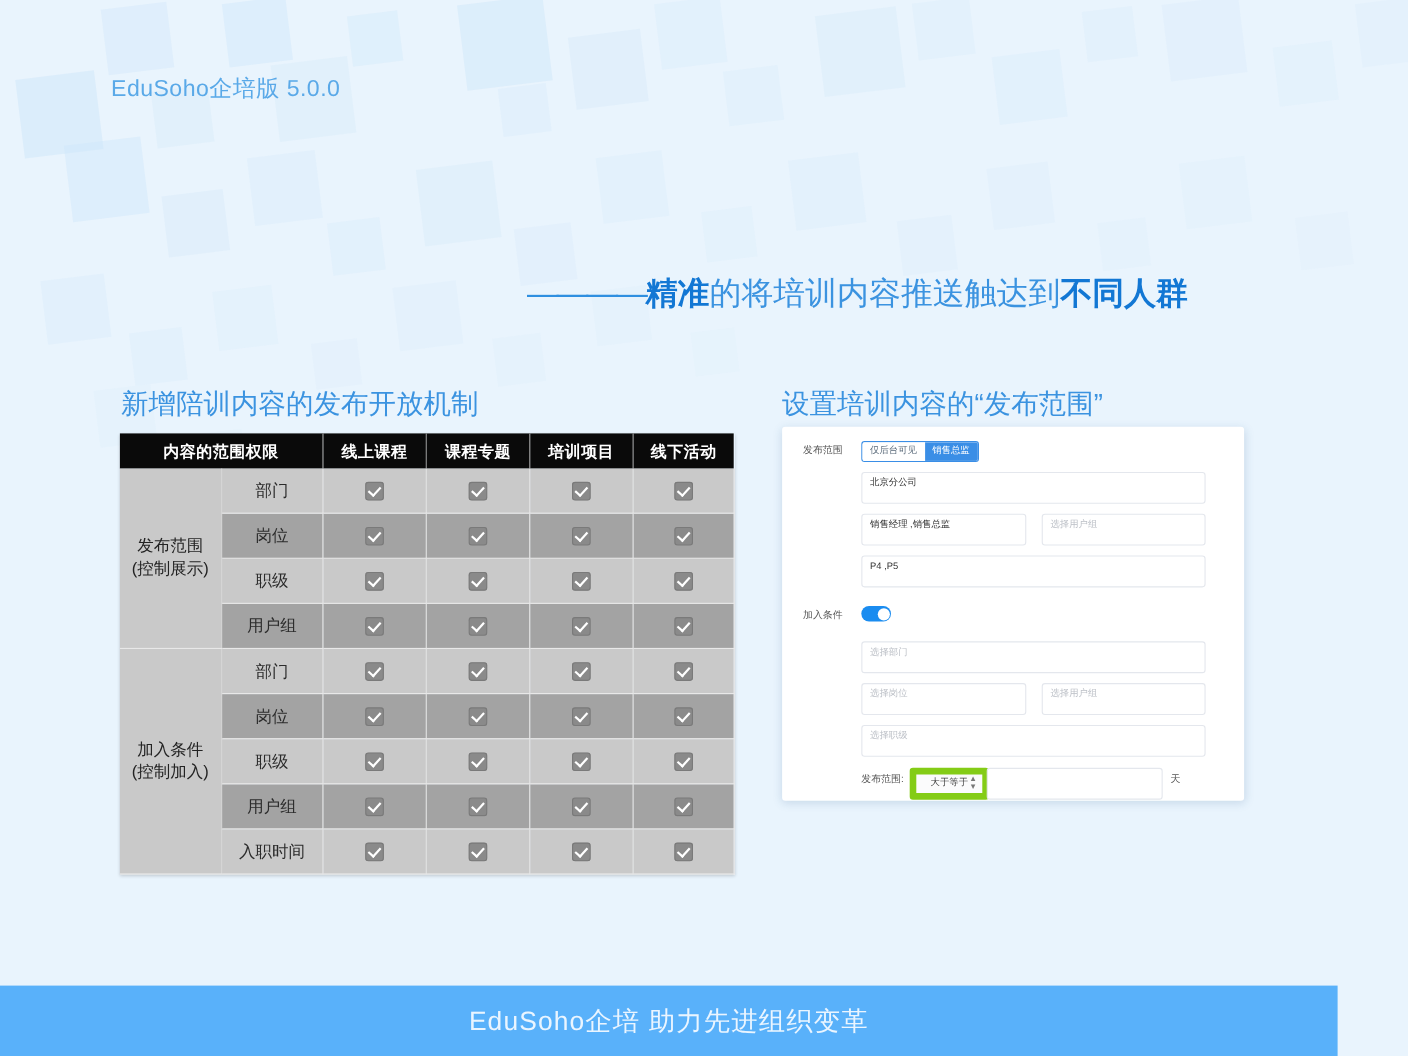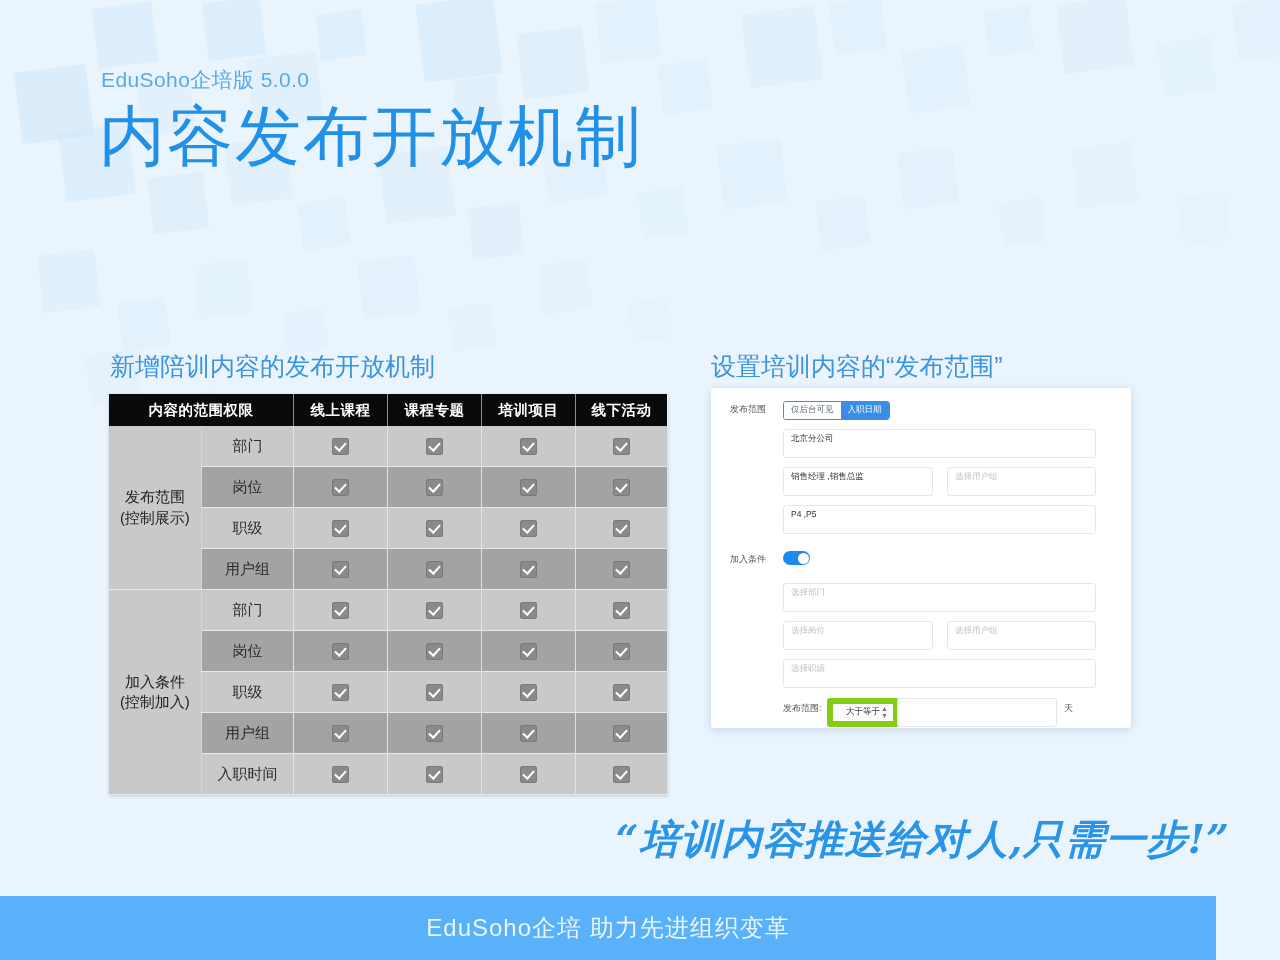--- a/index.html
+++ b/index.html
@@ -169,22 +169,24 @@
     <i style="left: 450px; top: 305px; width: 44px; height: 44px; opacity: 0.12; background: rgb(207, 231, 250);"></i>
     <i style="left: 540px; top: 262px; width: 50px; height: 50px; opacity: 0.12; background: rgb(207, 231, 250);"></i>
     <i style="left: 630px; top: 300px; width: 40px; height: 40px; opacity: 0.1; background: rgb(207, 231, 250);"></i>
     <i style="left: 88px; top: 352px; width: 52px; height: 52px; opacity: 0.14; background: rgb(207, 231, 250);"></i>
     <i style="left: 182px; top: 392px; width: 40px; height: 40px; opacity: 0.1; background: rgb(207, 231, 250);"></i>
   </div>
 
 <div class="slide">
 
   <div id="version-label">EduSoho企培版 5.0.0</div>
-  <div id="page-title">内容发布开放机制</div>
-
+
+  <div id="subtitle">
+    <span class="dash">————</span><b>精准</b><span class="mid">的将培训内容推送触达到</span><b>不同人群</b>
+  </div>
 
   <div class="sec-head" id="left-heading">新增陪训内容的发布开放机制</div>
   <div class="sec-head" id="right-heading">设置培训内容的“发布范围”</div>
 
   <table id="perm-table">
     <thead>
       <tr>
         <th colspan="2" style="width:182px">内容的范围权限</th>
         <th style="width:91px">线上课程</th>
         <th style="width:91px">课程专题</th>
@@ -260,21 +262,21 @@
         </tr>
       </tbody>
   </table>
 
   <div id="form-panel">
 
     <div class="flabel" style="left:19px;top:15px">发布范围</div>
 
     <div id="seg">
       <span class="off">仅后台可见</span>
-      <span class="on">入职日期</span>
+      <span class="on">销售总监</span>
     </div>
 
     <div class="finput" style="left:72px;top:41px;width:313px">北京分公司</div>
 
     <div class="finput" style="left:72px;top:79px;width:150px">销售经理 ,销售总监</div>
     <div class="finput ph" style="left:236px;top:79px;width:149px">选择用户组</div>
 
     <div class="finput" style="left:72px;top:117px;width:313px">P4 ,P5</div>
 
     <div class="flabel" style="left:19px;top:165px">加入条件</div>
@@ -295,19 +297,18 @@
           <b>▲</b>
           <b>▼</b>
         </span>
     </div>
 
     <div class="finput" style="left:186px;top:310px;width:160px"></div>
 
     <div class="flabel" style="left:353px;top:314px">天</div>
   </div>
 
-  <div id="quote">“培训内容推送给对人,只需一步!”</div>
 
   <div id="footer-bar">
     <span id="footer-text">EduSoho企培 助力先进组织变革</span>
   </div>
 
 </div>
 
 </body></html>

